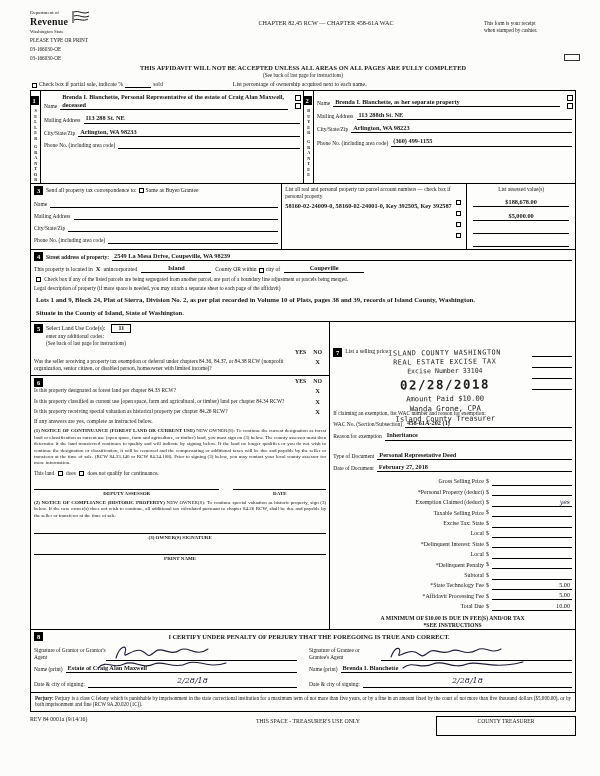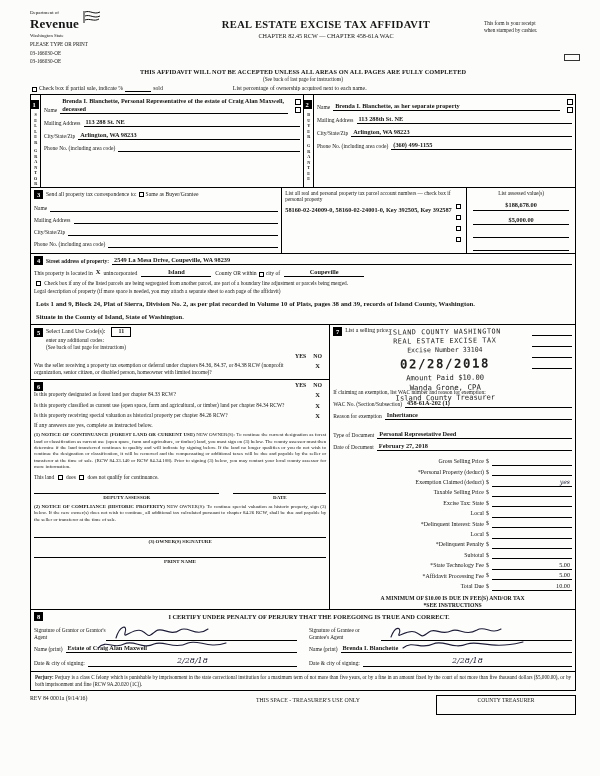--- a/index.html
+++ b/index.html
@@ -6,21 +6,21 @@
   html,body { width:600px; height:776px; background:#e9e9e7; }
   body { font-family:"Liberation Serif", serif; color:#161616; }
   .page { position:relative; width:600px; height:776px; background:#fcfcfa;
           padding:10px 24px 6px 30px; overflow:hidden; font-size:6px; line-height:1.28; }
 
   
   .hdr { display:flex; align-items:flex-start; }
   .hdr-left { width:138px; font-size:5.3px; }
   .logo { display:flex; gap:3px; align-items:flex-start; }
   .logo-txt .l1 { font-size:5px; }
-  .logo-txt .l2 { font-size:13px; font-weight:bold; letter-spacing:.2px; }
+  .logo-txt .l2 { font-size:10px; font-weight:bold; letter-spacing:.2px; }
   .logo-txt .l3 { font-size:4.8px; }
   .hdr-left .note { margin-top:2px; font-size:5.2px; }
   .hdr-center { flex:1; text-align:center; padding-top:8px; }
   .title { font-size:10.5px; font-weight:bold; letter-spacing:.4px; }
   .subtitle { font-size:6.2px; margin-top:1px; }
   .hdr-right { width:92px; font-size:5.2px; padding-top:10px; }
   .warning { text-align:center; font-weight:bold; font-size:6.3px; margin-top:3px; letter-spacing:.1px; }
   .seeback { text-align:center; font-size:5.2px; }
   .corner-box { position:absolute; top:54px; right:20px; width:16px; height:7px; border:1px solid #333; }
   .partialrow { display:flex; align-items:flex-end; font-size:5.8px; margin:2px 0 2px; }
@@ -60,21 +60,21 @@
   
   .sec4 { padding:2px 3px 1px; }
   .inlineflex { display:flex; align-items:flex-end; flex-wrap:nowrap; }
   .blank { display:inline-block; border-bottom:1px solid #000; text-align:center; padding:0 4px; }
   .legal-desc { font-weight:bold; font-size:6.8px; margin:5px 2px 4px; }
   .situate { font-weight:bold; font-size:6.6px; margin:2px 2px 2px; }
 
   
   .cols { display:flex; border-top:1px solid #000; }
   .colL { width:55%; border-right:1px solid #000; padding:2px 3px 0; }
-  .colR { width:45%; position:relative; padding:2px 3px 0; }
+  .colR { width:45%; position:relative; padding:2px 3px 0;margin-top:24px; }
   .lu-box { display:inline-block; border:1px solid #000; min-width:20px; text-align:center; font-weight:bold; padding:0 2px; }
   .ynhead { display:flex; justify-content:flex-end; font-weight:bold; font-size:5.8px; }
   .yn { width:17px; text-align:center; flex:none; }
   .q { display:flex; align-items:flex-start; margin-top:2px; font-size:5.4px; }
   .qtext { flex:1; }
   .xmark { font-weight:bold; font-size:6.5px; }
   .hrline { border-top:1px solid #000; margin:3px -3px 2px; }
   .noticep { font-size:5px; text-align:justify; margin-top:3px; }
   .noticep b { font-size:5px; }
   .siglines { display:flex; gap:14px; margin-top:12px; }
@@ -143,21 +143,20 @@
           <svg width="20" height="15" viewBox="0 0 20 15">
               <path d="M2 13 L2 1 M3 2 C8 0 12 5 18 2 M3 6 C8 4 12 9 18 6 M3 10 C8 8 12 12 17 9" stroke="#111" stroke-width="1" fill="none"></path>
             </svg>
         </span>
       </div>
       <div class="note">PLEASE TYPE OR PRINT</div>
       <div class="note">03-166030-OE</div>
       <div class="note">03-166030-OE</div>
     </div>
     <div class="hdr-center">
-      <div class="title">REAL ESTATE EXCISE TAX AFFIDAVIT</div>
       <div class="subtitle">CHAPTER 82.45 RCW — CHAPTER 458-61A WAC</div>
     </div>
     <div class="hdr-right">
       <div>This form is your receipt</div>
       <div>when stamped by cashier.</div>
     </div>
   </div>
 
   <div class="warning">THIS AFFIDAVIT WILL NOT BE ACCEPTED UNLESS ALL AREAS ON ALL PAGES ARE FULLY COMPLETED</div>
   <div class="seeback">(See back of last page for instructions)</div>

